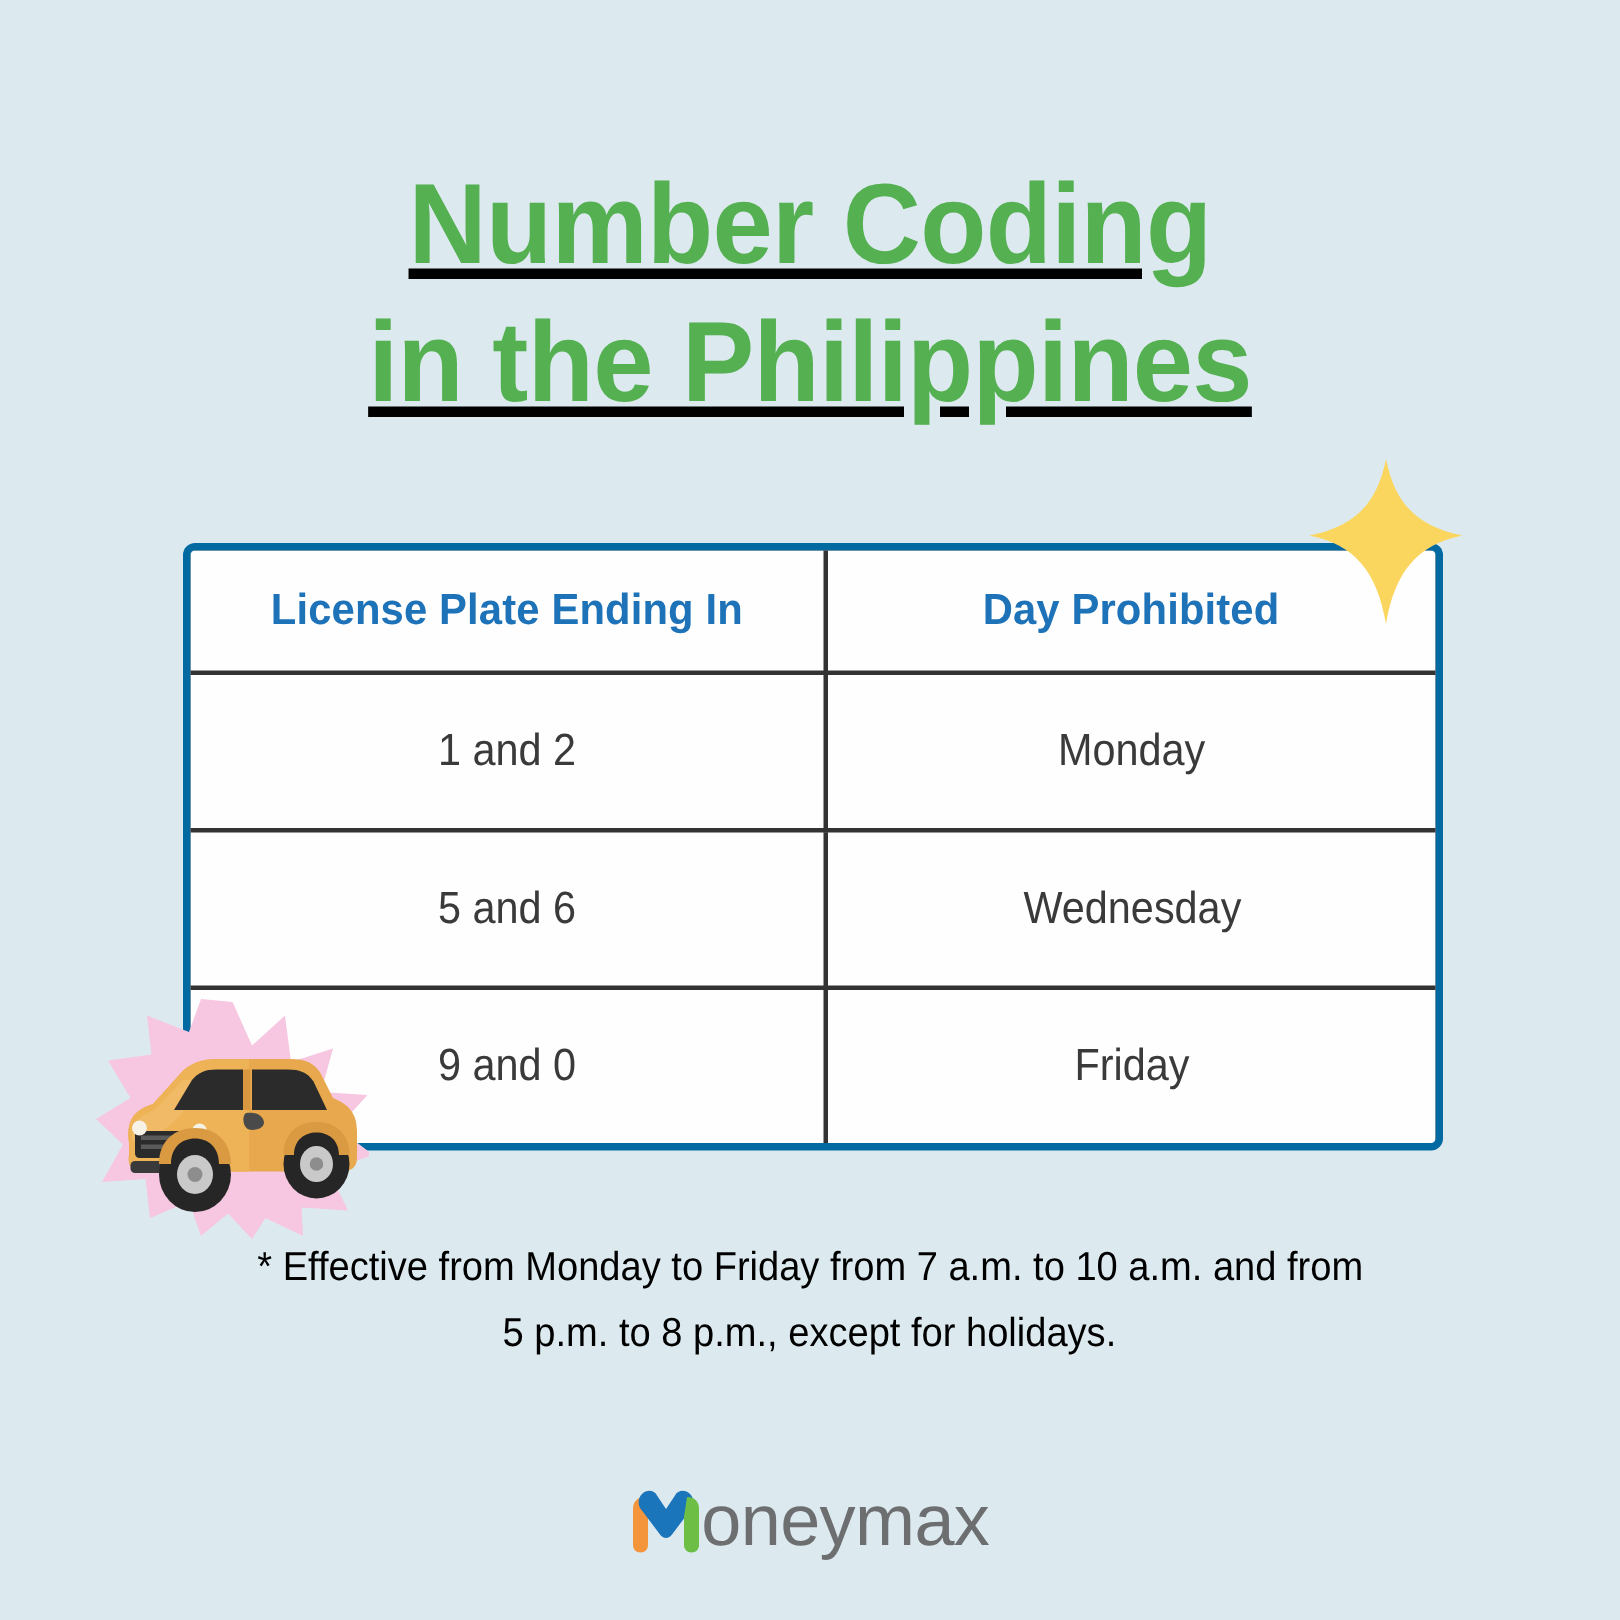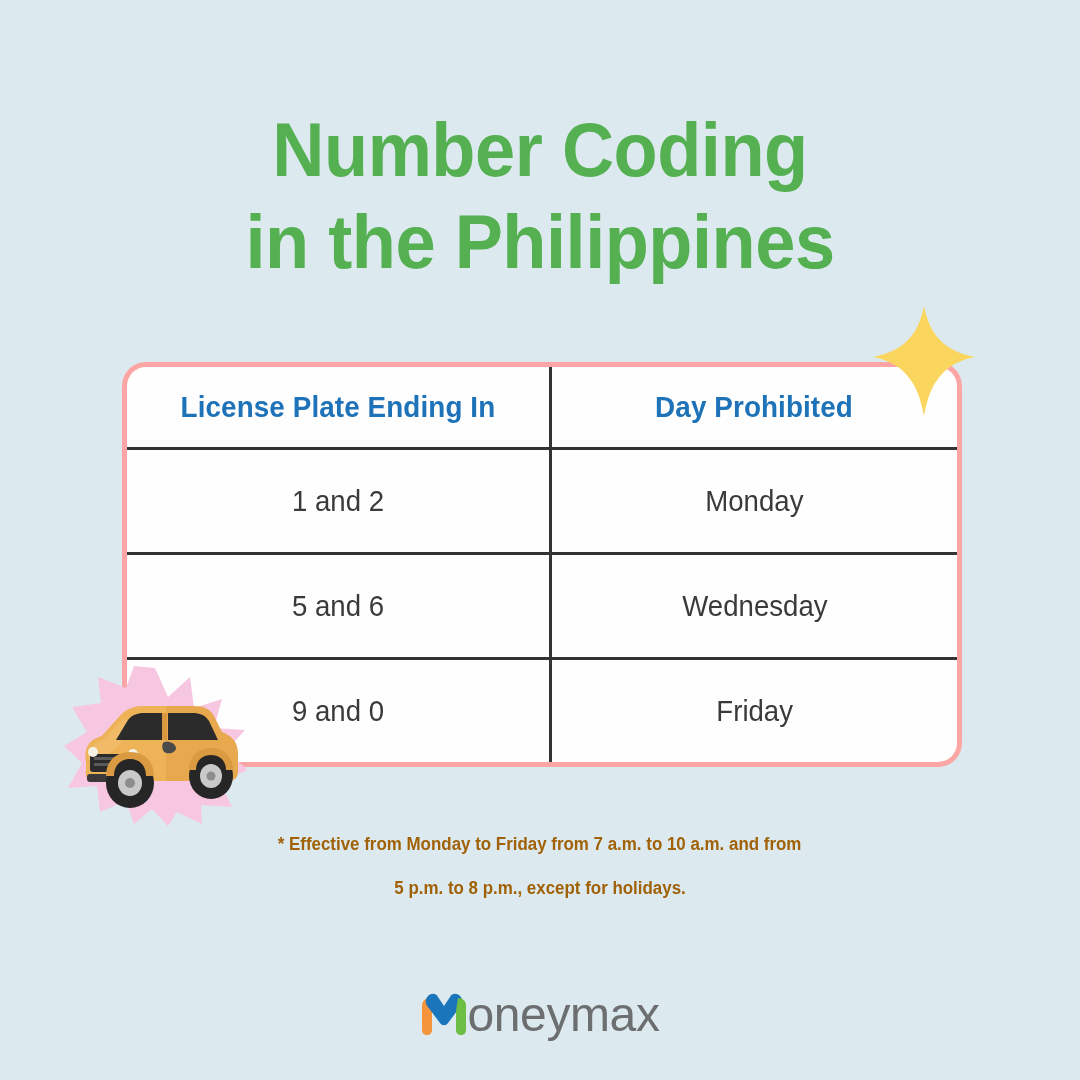--- a/index.html
+++ b/index.html
@@ -23,20 +23,21 @@
   }
 
   
   .title-block {
     position: absolute;
     top: 104px;
     left: 0;
     width: 1080px;
     text-align: center;
     z-index: 5;
+    text-decoration: underline;
   }
   .title-line {
     display: block;
     color: #54b050;
     font-family: "Liberation Sans", sans-serif;
     font-weight: bold;
     font-size: 76px;
     line-height: 92px;
     letter-spacing: -0.5px;
     transform: scaleX(0.95);
@@ -77,23 +78,23 @@
     left: 122px;
     top: 362px;
     width: 840px;
     height: 405px;
     z-index: 8;
   }
   .ncc-table {
     width: 100%;
     height: 100%;
     border-collapse: collapse;
-    background: #fca5a5;
+    background: #0369a1;
     border: 5px solid #333333;
-    border-radius: 24px;
+    border-radius: 8px;
     overflow: hidden;
     table-layout: fixed;
   }
   .ncc-table th,
   .ncc-table td {
     border: 3px solid #333333;
     text-align: center;
     vertical-align: middle;
     background: #fefefe;
   }
@@ -121,23 +122,23 @@
   }
   .ncc-table tbody td { height: 66px; margin-top: 37px; }
 
   
   .footnote {
     position: absolute;
     left: 110px;
     top: 822px;
     width: 860px;
     text-align: center;
-    color: #a16207;
-    font-size: 18px;
-    font-weight: 700;
+    color: #000000;
+    font-size: 27px;
+    font-weight: 400;
     line-height: 44px;
     z-index: 6;
   }
   .footnote span { transform: scaleX(0.94); display: inline-block; }
 
   
   .logo {
     position: absolute;
     left: 0;
     top: 992px;

